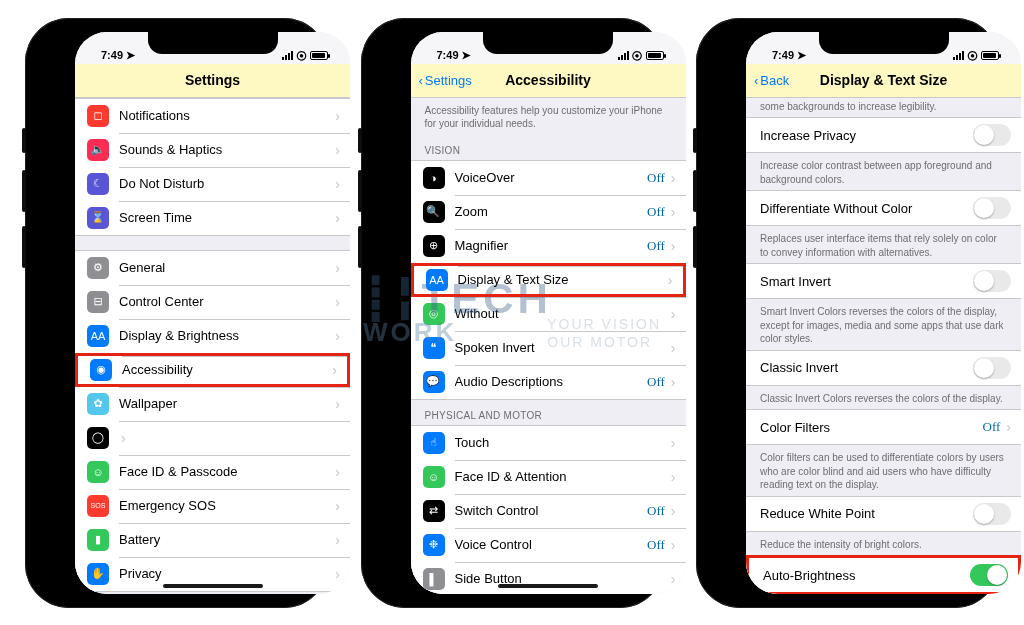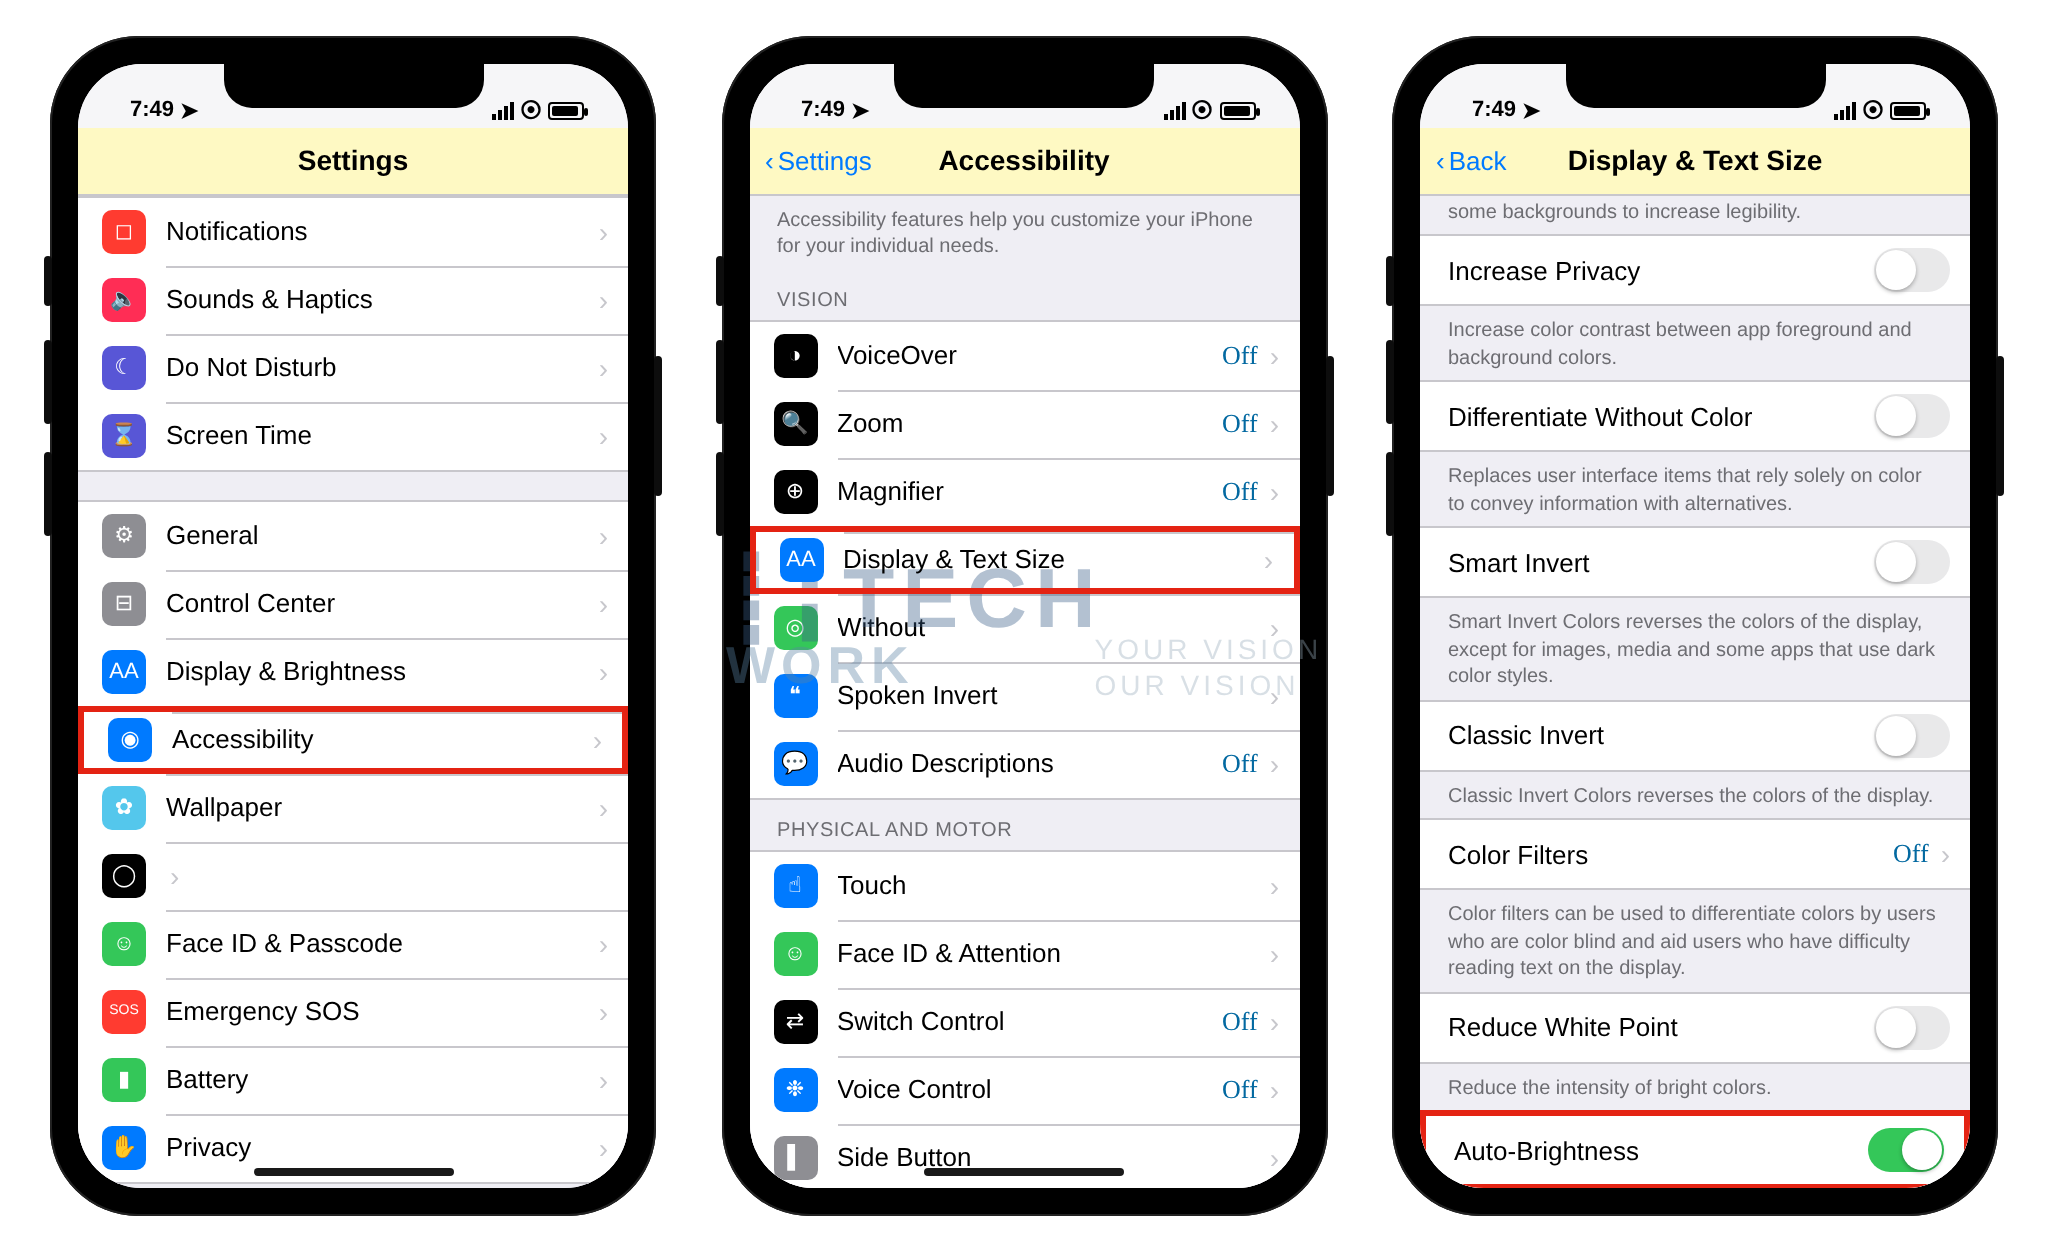--- a/index.html
+++ b/index.html
@@ -34,20 +34,21 @@
   .sb-right { right: -3px; top: 160px; width: 4px; height: 70px; }
   .screen {
     width: 100%;
     height: 100%;
     background: #efeef4;
     border-radius: 32px;
     overflow: hidden;
     display: flex;
     flex-direction: column;
     position: relative;
+    margin-left: 36px;
   }
   .notch {
     position: absolute;
     top: 0;
     left: 50%;
     transform: translateX(-50%);
     width: 130px;
     height: 22px;
     background: #000;
     border-bottom-left-radius: 14px;
@@ -186,21 +187,21 @@
 </style>
 </head>
 <body>
 
 <div class="watermark">
   <div class="wm-top">┋╏TECH</div>
   <div style="display:flex; align-items:flex-start;">
     <div class="wm-mid">WORK</div>
     <div class="wm-sub">
       <div>YOUR VISION</div>
-      <div>OUR VISION</div>
+      <div>OUR MOTOR</div>
     </div>
   </div>
 </div>
 
 <div class="phone">
   <div class="side-btn sb-left1"></div>
     <div class="side-btn sb-left2"></div>
     <div class="side-btn sb-left3"></div>
     <div class="side-btn sb-right"></div>
   <div class="screen">

